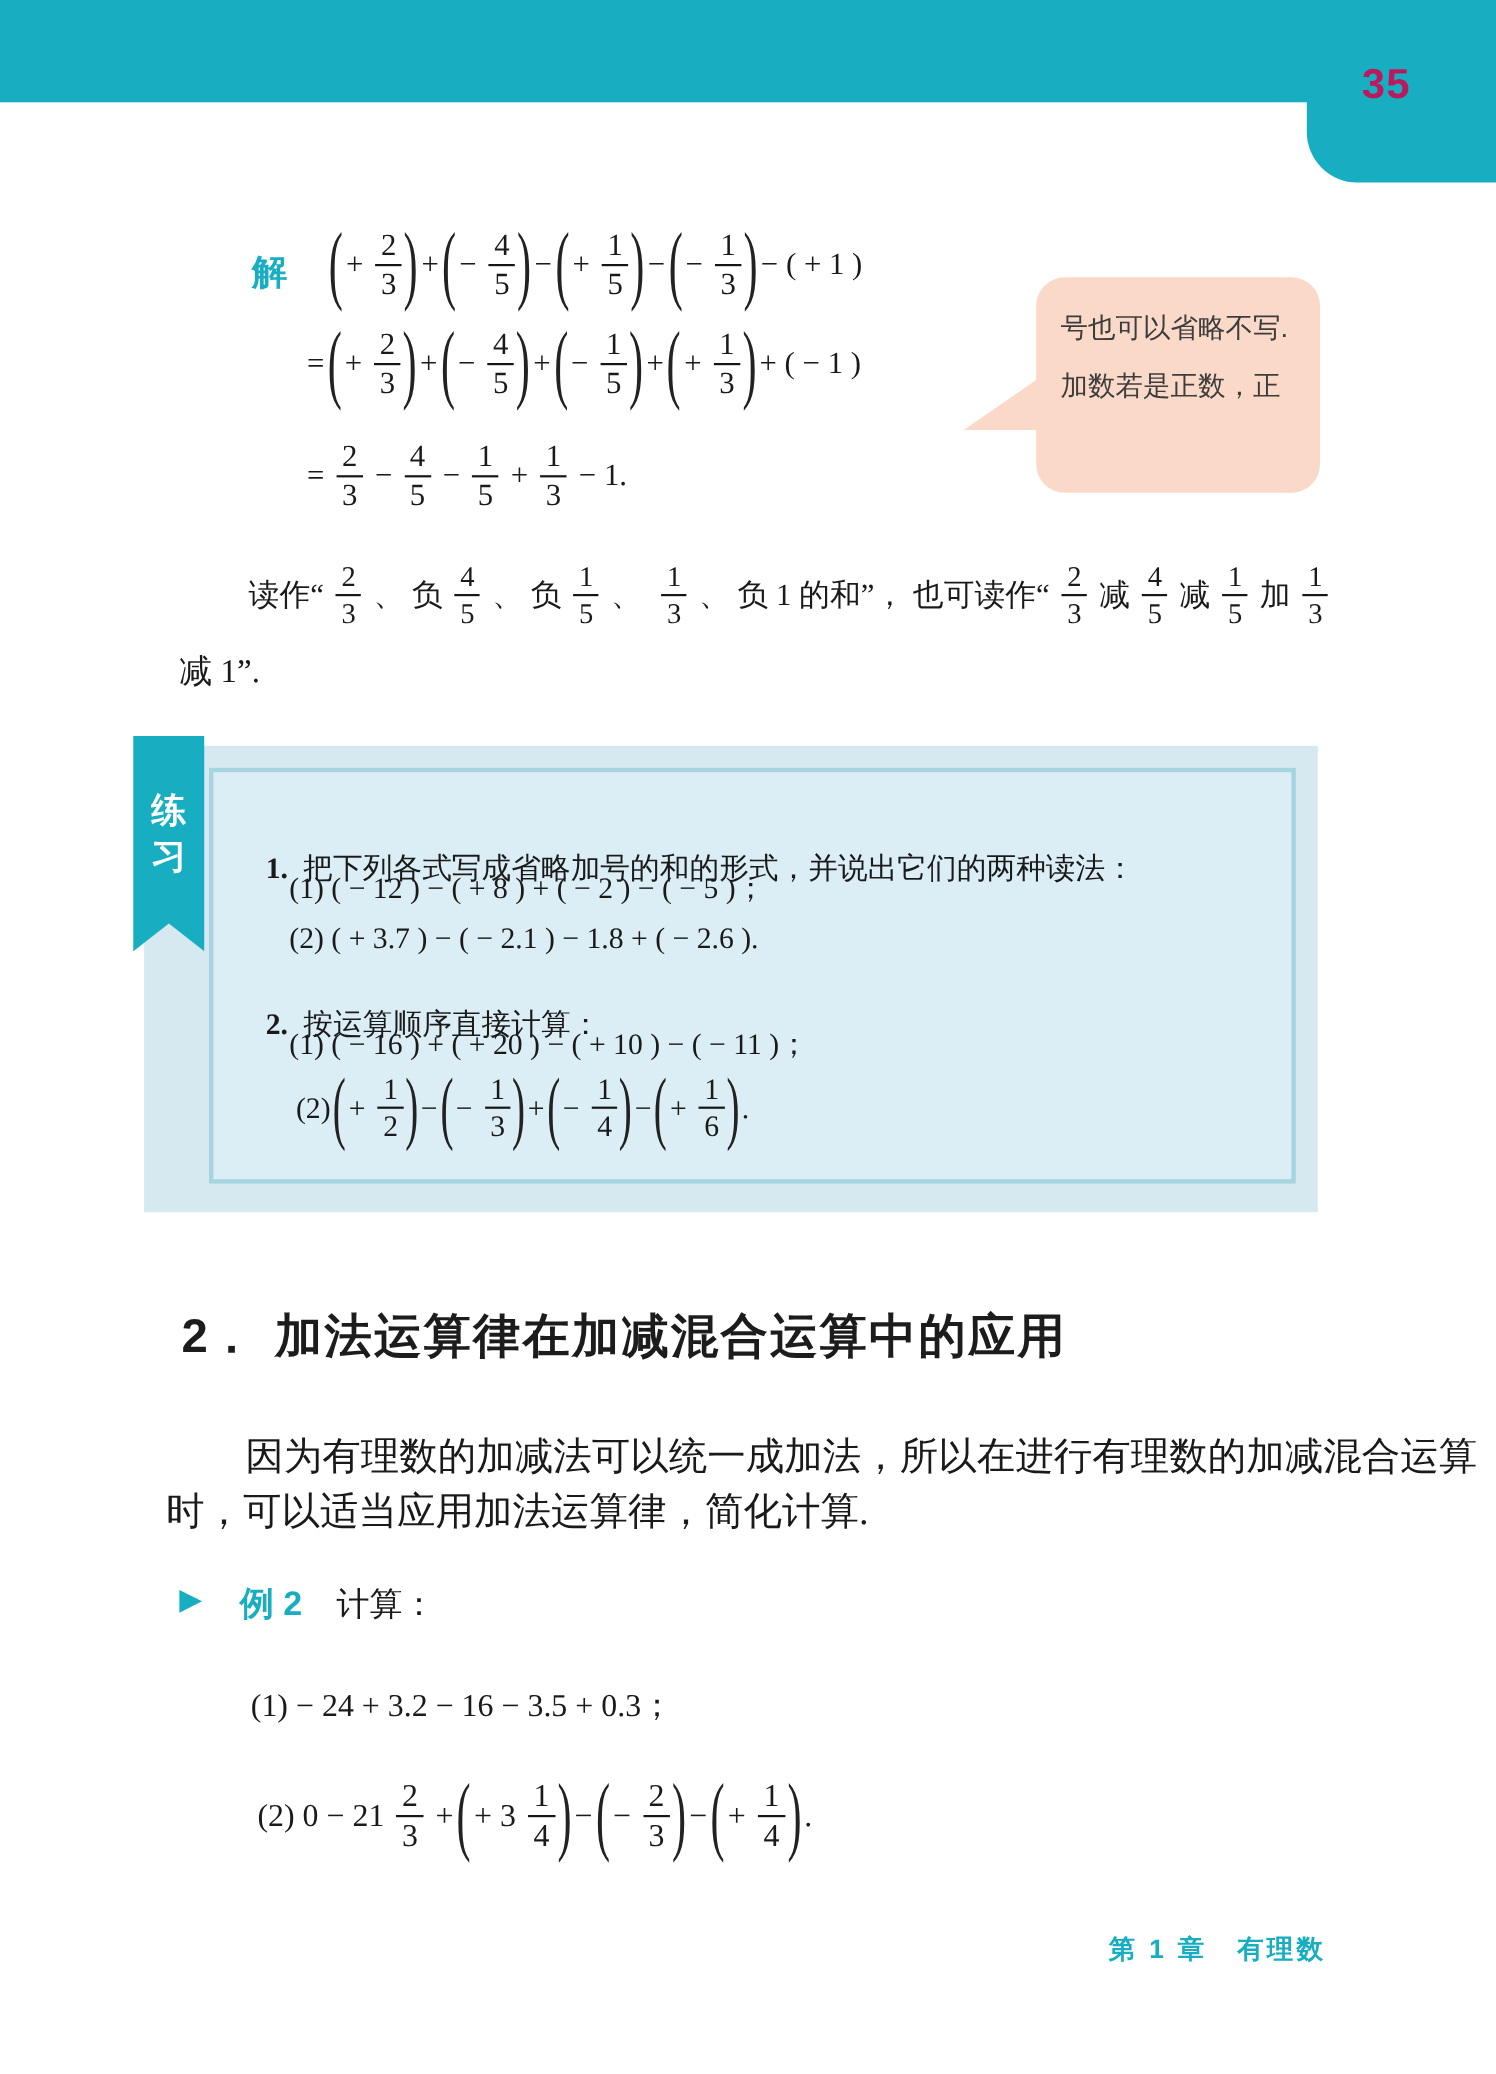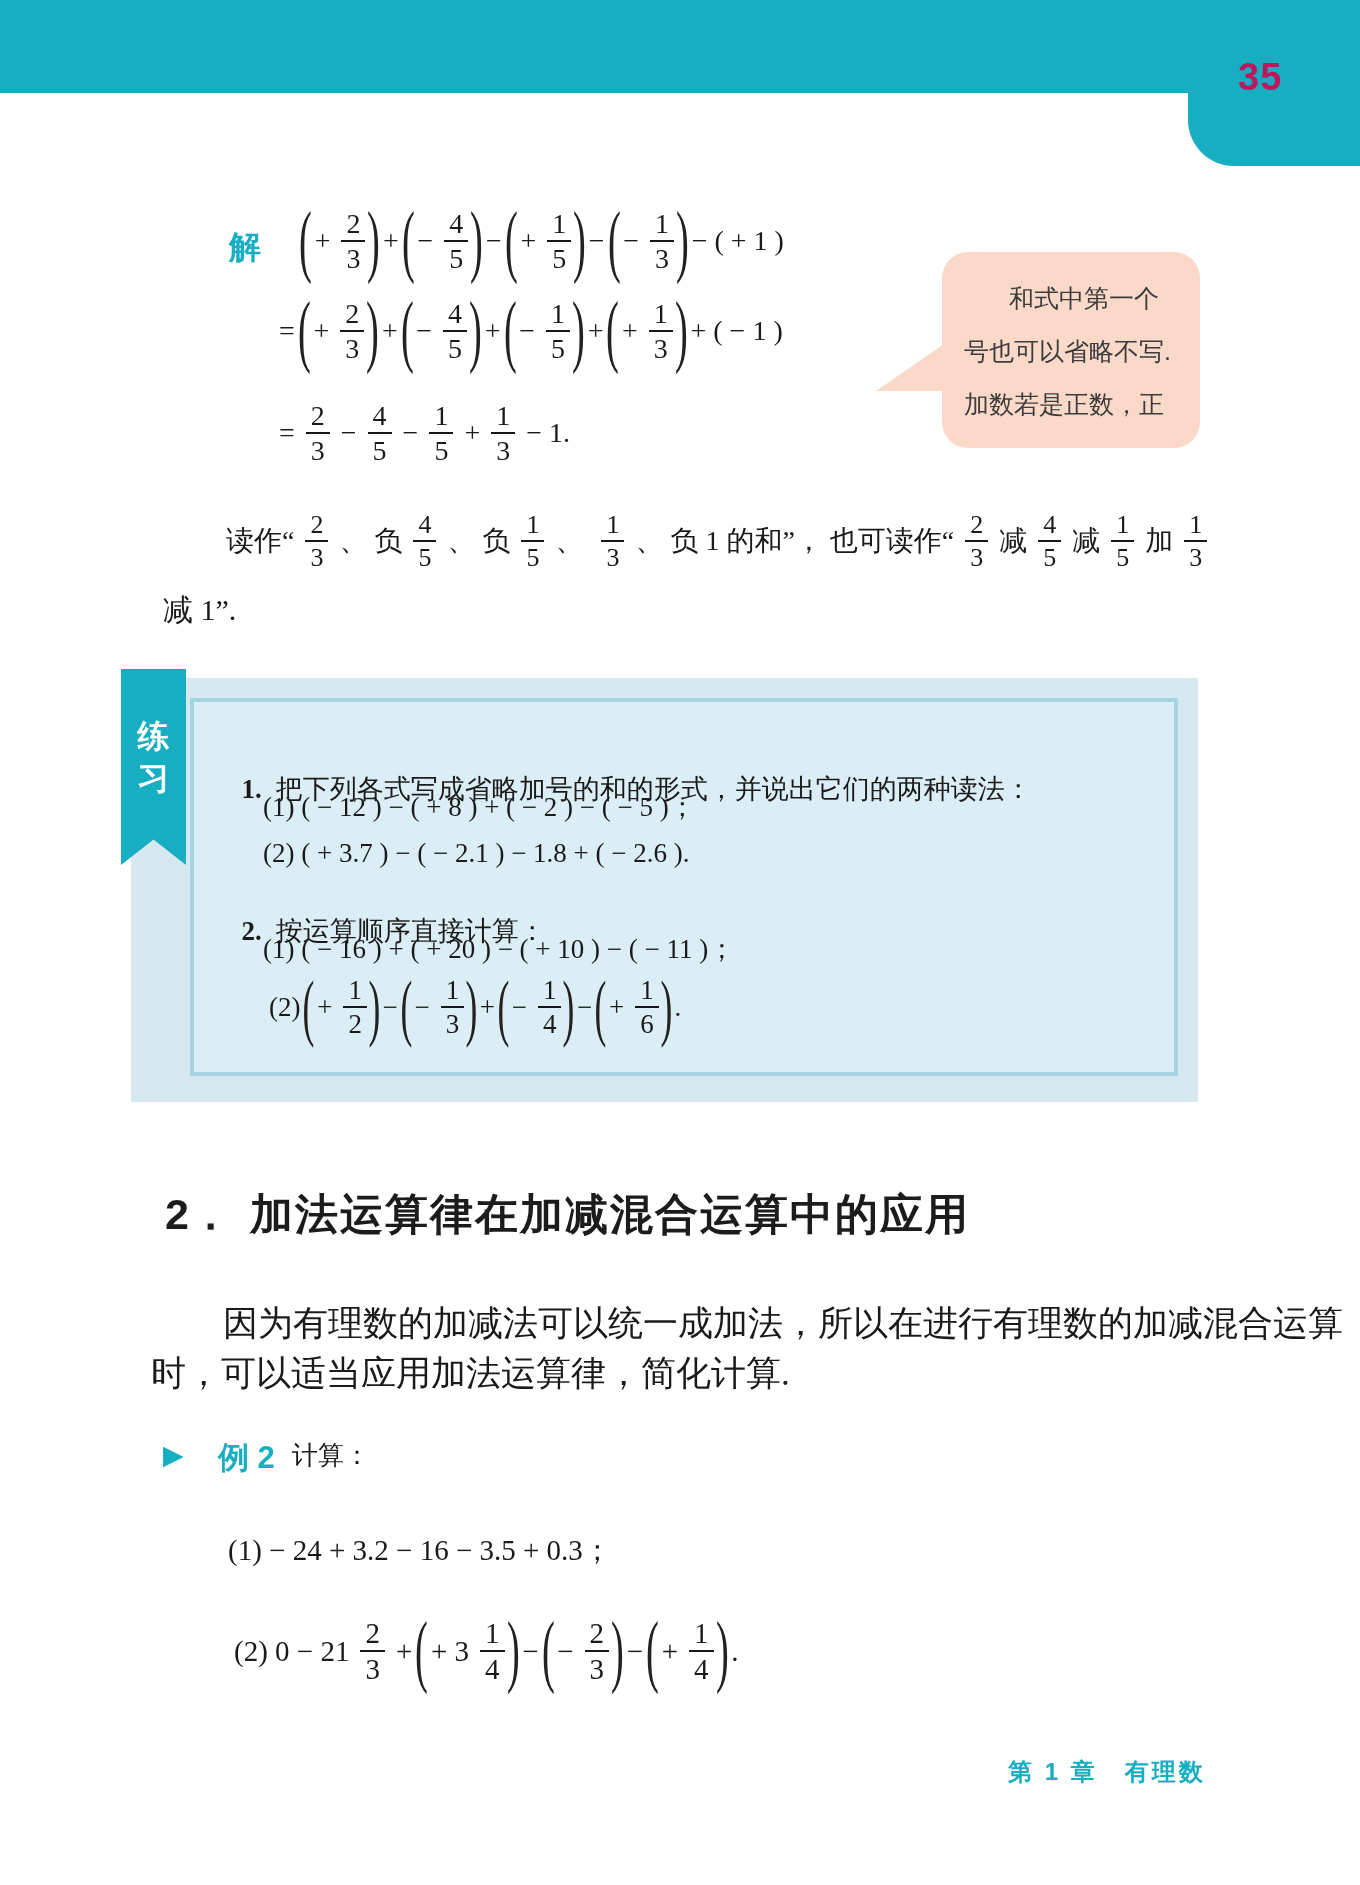--- a/index.html
+++ b/index.html
@@ -56,42 +56,41 @@
   .p-math .paren{font-size:74px}
   
   .section-heading{position:absolute;left:165px;top:1186px;display:flex;color:#1c1c1c;
     font-family:"Liberation Sans","DejaVu Sans",sans-serif;font-weight:bold;font-size:43px;letter-spacing:2px}
   .section-heading .sec-no{margin-right:18px;letter-spacing:0}
   .body-line{position:absolute;font-size:35px;white-space:pre}
   .ex-marker{position:absolute;left:163px;top:1441px;color:var(--teal);font-size:27px;line-height:1;
     font-family:"DejaVu Sans",sans-serif}
   .ex-label{position:absolute;left:218px;top:1437px;color:var(--teal);font-size:31px;font-weight:bold;
     font-family:Liberation Sans, sans-serif}
-  .ex-lead{position:absolute;left:292px;top:1438px;font-size:26px}
+  .ex-lead{position:absolute;left:306px;top:1438px;font-size:30px}
   .ex-item1{position:absolute;left:228px;top:1531px;font-size:29px;white-space:pre}
   .ex-item2{left:228px;top:1608px;height:86px;font-size:29px}
   
   .footer{position:absolute;left:1008px;top:1756px;color:var(--teal);font-size:24px;font-weight:bold;
     font-family:"Liberation Sans","DejaVu Sans",sans-serif;letter-spacing:3px}
 </style>
 </head>
 <body>
 
 <div class="header-bar"></div>
 <div class="page-tab"></div>
 <div class="page-num">35</div>
 
 <div class="sol-label">解</div>
 <div class="math-line" style="left:302px;top:197px;height:88px"><span class="paren">(</span><span class="mt">+</span><span class="frac"><span class="num">2</span><span class="den">3</span></span><span class="paren">)</span><span class="mt">+</span><span class="paren">(</span><span class="mt">−</span><span class="frac"><span class="num">4</span><span class="den">5</span></span><span class="paren">)</span><span class="mt">−</span><span class="paren">(</span><span class="mt">+</span><span class="frac"><span class="num">1</span><span class="den">5</span></span><span class="paren">)</span><span class="mt">−</span><span class="paren">(</span><span class="mt">−</span><span class="frac"><span class="num">1</span><span class="den">3</span></span><span class="paren">)</span><span class="mt">− ( + 1 )</span></div>
 <div class="math-line" style="left:273px;top:287px;height:88px"><span class="mt">=</span><span class="paren">(</span><span class="mt">+</span><span class="frac"><span class="num">2</span><span class="den">3</span></span><span class="paren">)</span><span class="mt">+</span><span class="paren">(</span><span class="mt">−</span><span class="frac"><span class="num">4</span><span class="den">5</span></span><span class="paren">)</span><span class="mt">+</span><span class="paren">(</span><span class="mt">−</span><span class="frac"><span class="num">1</span><span class="den">5</span></span><span class="paren">)</span><span class="mt">+</span><span class="paren">(</span><span class="mt">+</span><span class="frac"><span class="num">1</span><span class="den">3</span></span><span class="paren">)</span><span class="mt">+ ( − 1 )</span></div>
 <div class="math-line" style="left:273px;top:398px;height:70px"><span class="mt">=</span><span class="frac"><span class="num">2</span><span class="den">3</span></span><span class="mt">−</span><span class="frac"><span class="num">4</span><span class="den">5</span></span><span class="mt">−</span><span class="frac"><span class="num">1</span><span class="den">5</span></span><span class="mt">+</span><span class="frac"><span class="num">1</span><span class="den">3</span></span><span class="mt">− 1.</span></div>
 
 <div class="bubble-tail"></div>
 <div class="bubble">
-  <div class="b-line first">和式中第一个</div>
   <div class="b-line">号也可以省略不写.</div>
   <div class="b-line">加数若是正数，正</div>
 </div>
 
 <div class="math-line reading-line"><span class="mt">读作“</span><span class="frac"><span class="num">2</span><span class="den">3</span></span><span class="mt">、 负</span><span class="frac"><span class="num">4</span><span class="den">5</span></span><span class="mt">、 负</span><span class="frac"><span class="num">1</span><span class="den">5</span></span><span class="mt">、 </span><span class="frac"><span class="num">1</span><span class="den">3</span></span><span class="mt">、 负 1 的和”， 也可读作“</span><span class="frac"><span class="num">2</span><span class="den">3</span></span><span class="mt">减</span><span class="frac"><span class="num">4</span><span class="den">5</span></span><span class="mt">减</span><span class="frac"><span class="num">1</span><span class="den">5</span></span><span class="mt">加</span><span class="frac"><span class="num">1</span><span class="den">3</span></span></div>
 <div class="reading-cont">减 1”.</div>
 
 <div class="practice-panel"></div>
 <div class="practice-inner"></div>
 <div class="ribbon">

